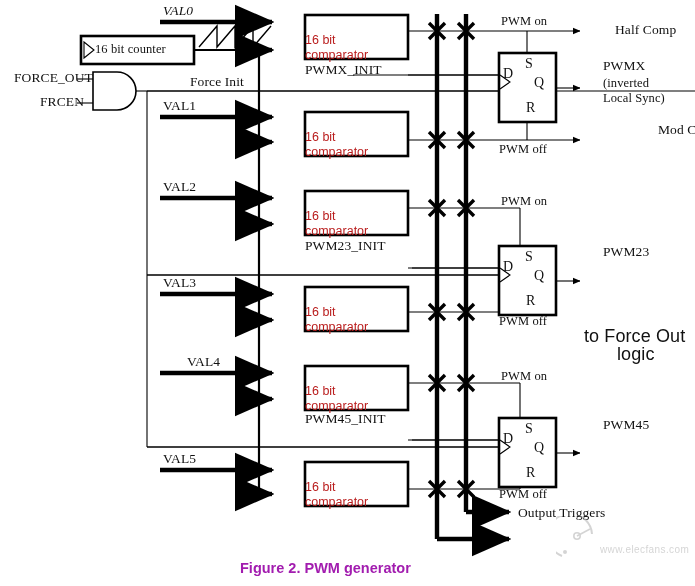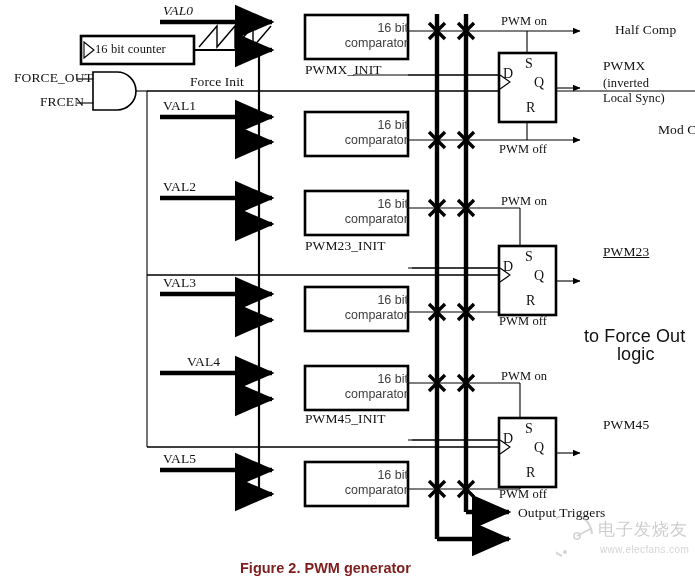--- a/index.html
+++ b/index.html
@@ -48,39 +48,40 @@
   .lbl-sans {
     font-family: Liberation Sans, sans-serif;
     font-size: 18px;
   }
   .lbl-sm { font-size: 12.5px; }
 
   .blocktext {
     position: absolute;
     font-family: "Liberation Sans", sans-serif;
     font-size: 12.5px;
-    color: #404040;
-    text-align: right;
+    color: #b91c1c;
+    text-align: left;
     line-height: 1.18;
     white-space: pre-line;
+    margin-top: 12px;
   }
   .ffpin {
     position: absolute;
     font-family: "Liberation Serif", serif;
     font-size: 14px;
     color: #111111;
   }
   #figure-caption {
     position: absolute;
     left: 240px;
     top: 560px;
     font-family: "Liberation Sans", sans-serif;
     font-weight: bold;
     font-size: 14.5px;
-    color: #7f1d1d;
+    color: #a21caf;
     white-space: pre;
   }
   #watermark {
     position: absolute;
     left: 556px;
     top: 516px;
     width: 132px;
     height: 60px;
     opacity: 0.42;
     pointer-events: none;
@@ -320,35 +321,34 @@
   <div class="ffpin" style="left:526px; top:465px;">R</div>
 
   <div class="lbl" style="left:615px; top:22px;">Half Comp</div>
 
   <div class="lbl" style="left:603px; top:58px;">PWMX</div>
   <div class="lbl lbl-sm" style="left:603px; top:76px;">(inverted</div>
   <div class="lbl lbl-sm" style="left:603px; top:91px;">Local Sync)</div>
 
   <div class="lbl" style="left:615px; top:122px;margin-left:43px;">Mod Comp</div>
 
-  <div class="lbl" style="left:603px; top:244px;text-decoration:underline;">PWM23</div>
+  <div class="lbl" style="left:603px; top:244px;">PWM23</div>
 
   <div class="lbl" style="left:603px; top:417px;text-align:center;">PWM45</div>
 
   <div class="lbl lbl-sans" style="left:584px; top:326px;">to Force Out</div>
   <div class="lbl lbl-sans" style="left:617px; top:344px;">logic</div>
 
   <div class="lbl" style="left:518px; top:505px;">Output Triggers</div>
 
   <div id="figure-caption">Figure 2. PWM generator</div>
 
   <div id="watermark">
     <svg width="132" height="60" viewBox="0 0 132 60">
       <path d="M 6 40 A 22 22 0 1 1 36 18" stroke="#9a9a9a" stroke-width="2" fill="none"></path>
       <circle cx="21" cy="20" r="3.2" stroke="#9a9a9a" stroke-width="1.6" fill="none"></circle>
       <path d="M 21 20 L 34 13" stroke="#9a9a9a" stroke-width="1.6" fill="none"></path>
       <circle cx="9" cy="36" r="2" fill="#9a9a9a"></circle>
     </svg>
-    <div class="wm-cn">电子发烧友</div>
     <div class="wm-url">www.elecfans.com</div>
   </div>
 
 </div>
 
 </body></html>

